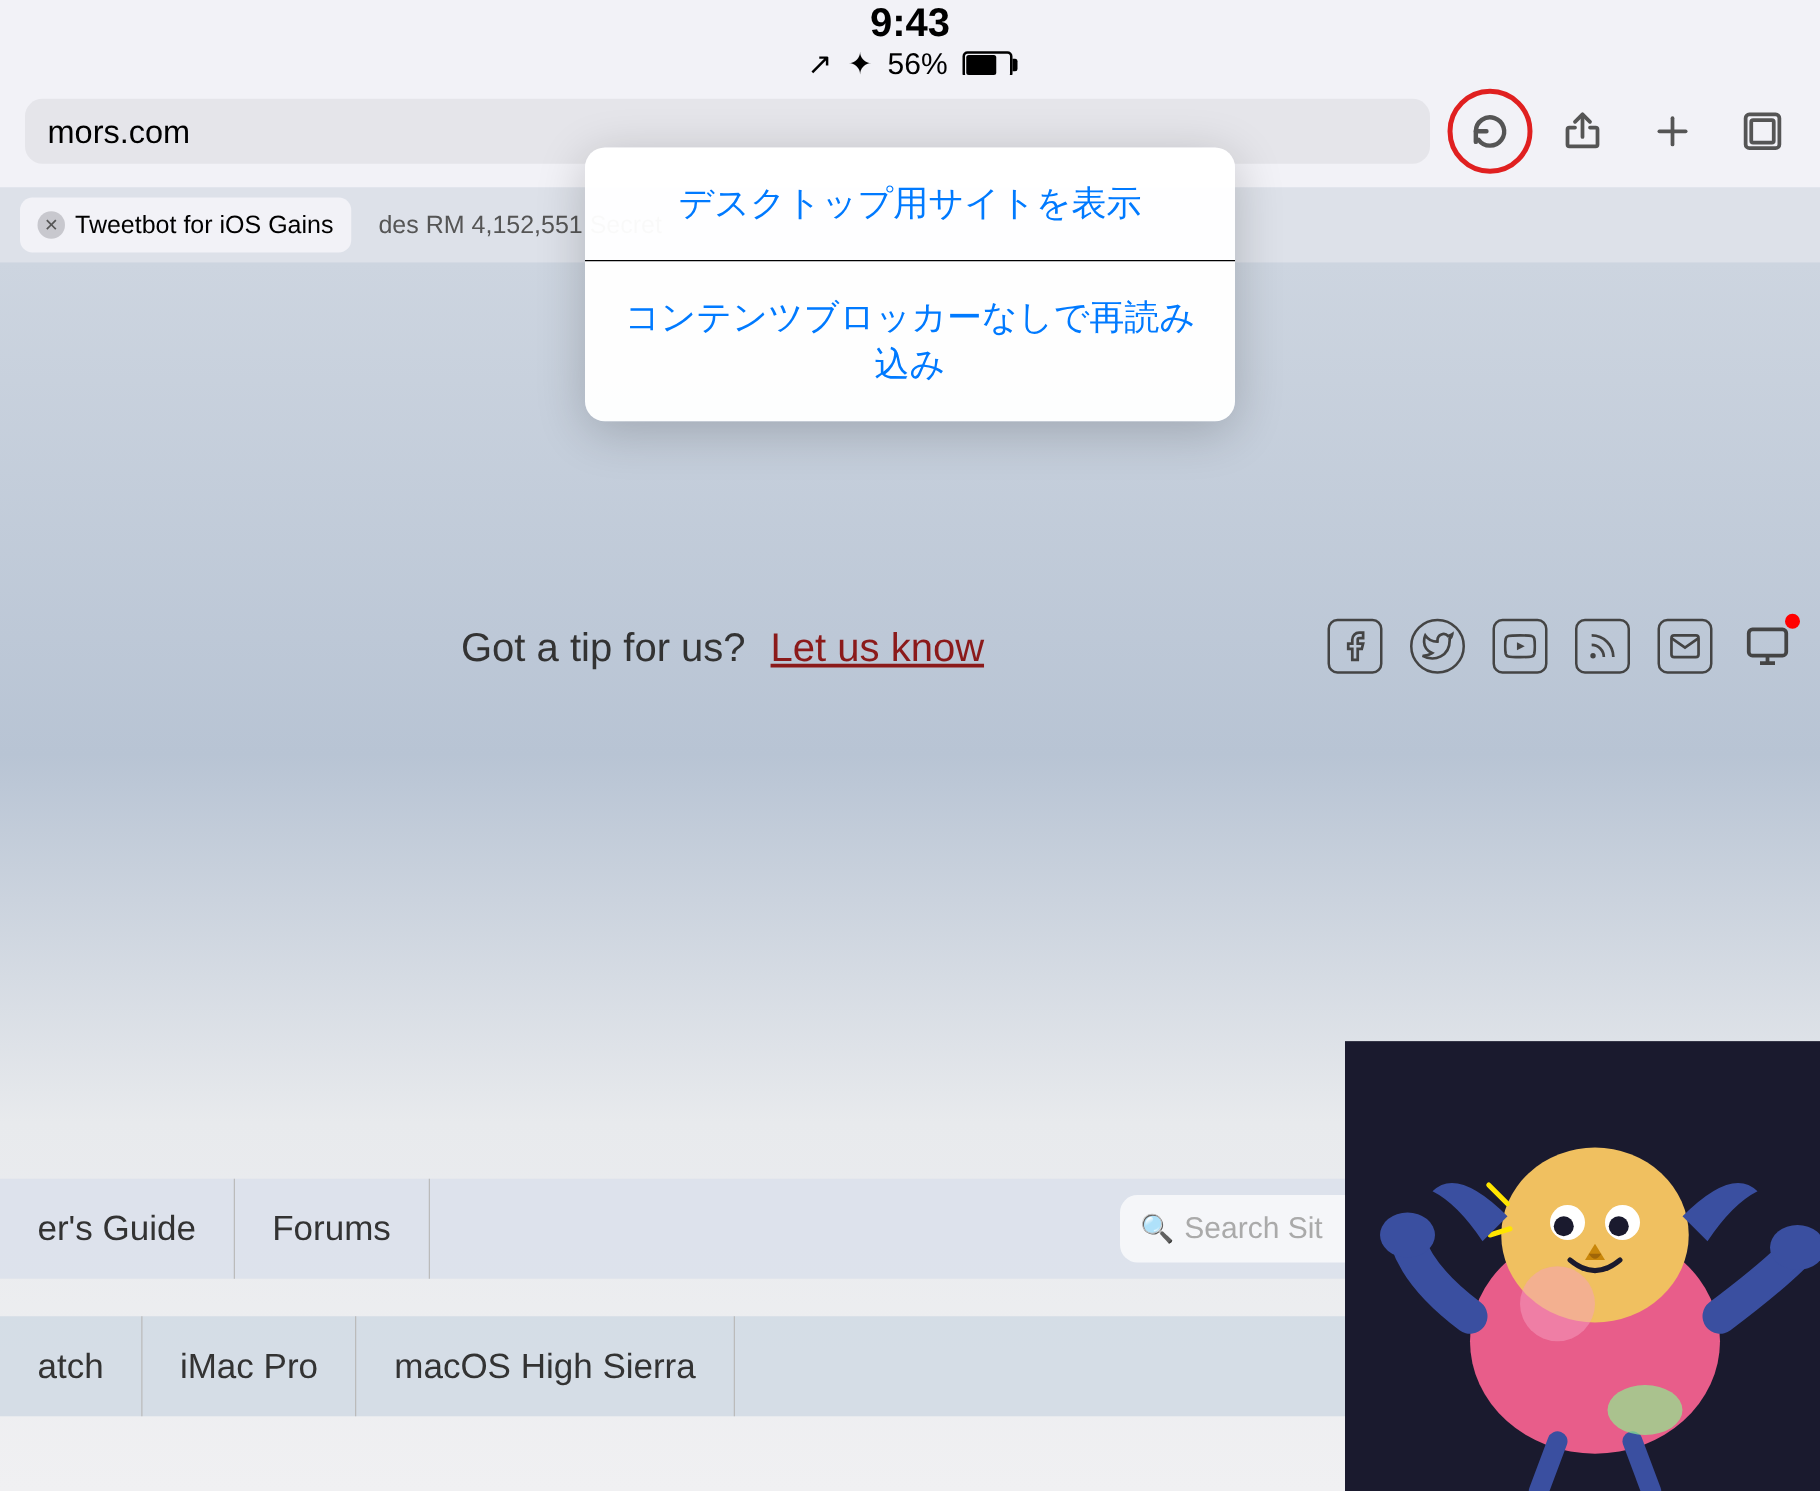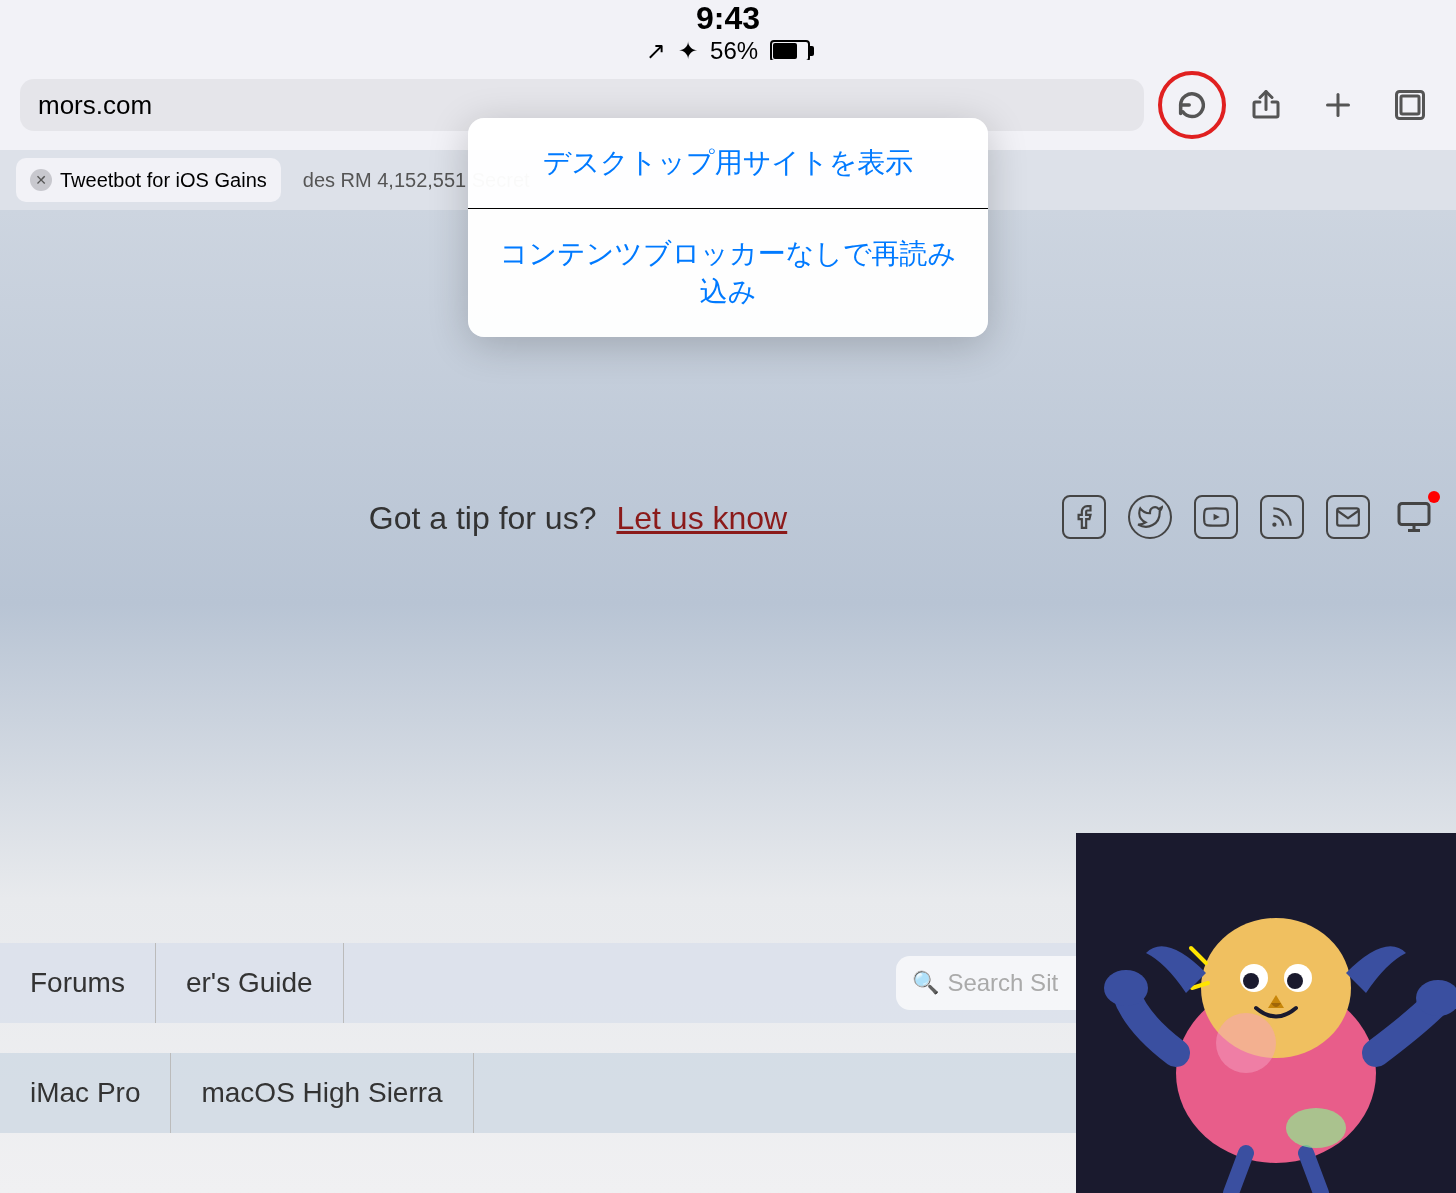--- a/index.html
+++ b/index.html
@@ -491,32 +491,35 @@
         <rect x="2" y="3" width="20" height="14" rx="2"></rect>
         <line x1="8" y1="21" x2="16" y2="21"></line>
         <line x1="12" y1="17" x2="12" y2="21"></line>
       </svg>
       <div class="red-dot"></div>
     </div>
   </div>
 
   <div class="footer-nav">
     <div class="footer-nav-item">
+      <span>er's Guide</span>
+    </div>
+    <div class="footer-nav-item">
       <span>Forums</span>
-    </div>
-    <div class="footer-nav-item">
-      <span>er's Guide</span>
     </div>
     <div class="footer-search" style="margin-left:auto;margin-right:20px;">
       <span class="footer-search-icon">🔍</span>
       <span class="footer-search-text">Search Sit</span>
     </div>
   </div>
 
   <div class="tag-bar">
+    <div class="tag-item">
+      <span>atch</span>
+    </div>
     <div class="tag-item">
       <span>iMac Pro</span>
     </div>
     <div class="tag-item">
       <span>macOS High Sierra</span>
     </div>
   </div>
 
   <div class="illustration">
     <svg class="illustration-art" viewBox="0 0 380 360">

